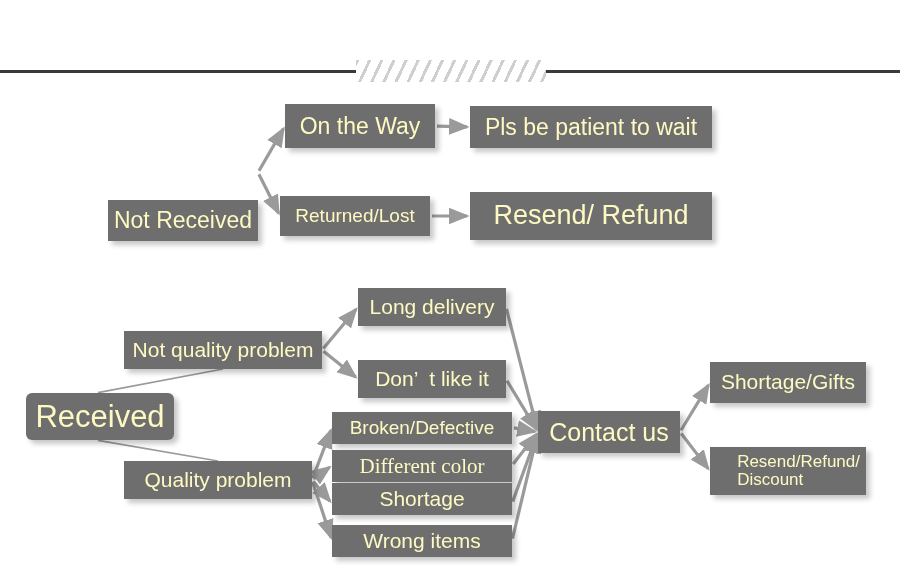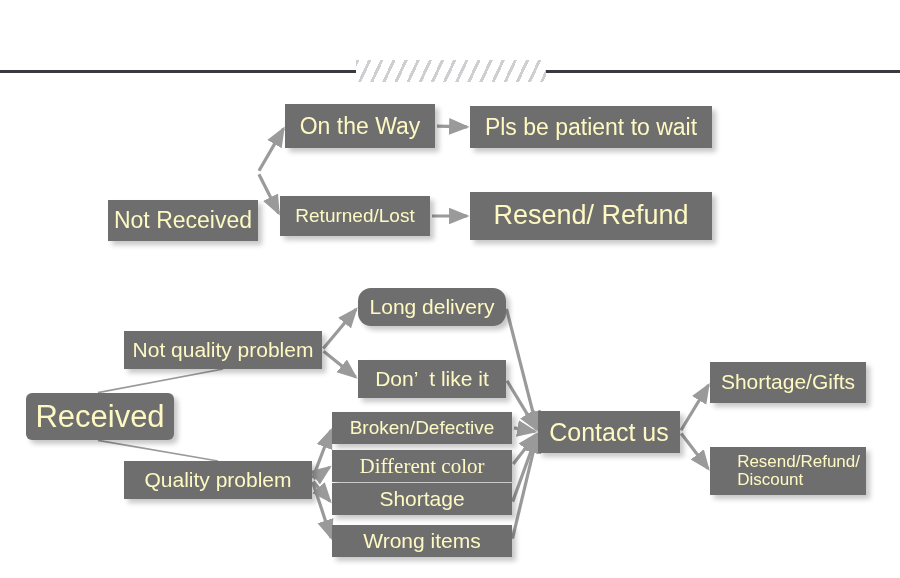--- a/index.html
+++ b/index.html
@@ -126,21 +126,21 @@
 
   <div id="boxes">
       <div class="box" style="left: 108px; top: 152px; width: 150px; height: 41px; font-size: 23px; margin-top: 48px;"><span>Not Received</span></div>
       <div class="box" style="left: 285px; top: 104px; width: 150px; height: 44px; font-size: 23px;"><span>On the Way</span></div>
       <div class="box" style="left: 280px; top: 196px; width: 150px; height: 40px; font-size: 19px;"><span>Returned/Lost</span></div>
       <div class="box" style="left: 470px; top: 106px; width: 242px; height: 42px; font-size: 23px;"><span>Pls be patient to wait</span></div>
       <div class="box" style="left: 470px; top: 192px; width: 242px; height: 48px; font-size: 27px;"><span>Resend/ Refund</span></div>
       <div class="box" style="left: 26px; top: 393px; width: 148px; height: 47px; font-size: 31px; border-radius: 6px;"><span>Received</span></div>
       <div class="box" style="left: 124px; top: 331px; width: 198px; height: 38px; font-size: 21px;"><span>Not quality problem</span></div>
       <div class="box" style="left: 124px; top: 461px; width: 188px; height: 38px; font-size: 21px;"><span>Quality problem</span></div>
-      <div class="box" style="left: 358px; top: 288px; width: 148px; height: 38px; font-size: 21px; border-radius: 13px;"><span>Long delivery</span></div>
+      <div class="box" style="left: 358px; top: 288px; width: 148px; height: 38px; font-size: 21px;"><span>Long delivery</span></div>
       <div class="box" style="left: 358px; top: 360px; width: 148px; height: 38px; font-size: 21px;"><span>Don’  t like it</span></div>
       <div class="box" style="left: 332px; top: 412px; width: 180px; height: 31px; font-size: 19px;"><span>Broken/Defective</span></div>
       <div class="box" style="left: 332px; top: 450px; width: 180px; height: 31px; font-size: 21px; font-family: Liberation Serif, serif;"><span>Different color</span></div>
       <div class="box" style="left: 332px; top: 483px; width: 180px; height: 31px; font-size: 21px;"><span>Shortage</span></div>
       <div class="box" style="left: 332px; top: 525px; width: 180px; height: 31px; font-size: 21px;"><span>Wrong items</span></div>
       <div class="box" style="left: 538px; top: 411px; width: 142px; height: 42px; font-size: 25px;"><span>Contact us</span></div>
       <div class="box" style="left: 710px; top: 362px; width: 156px; height: 41px; font-size: 21px;"><span>Shortage/Gifts</span></div>
       <div class="box left-align" style="left: 710px; top: 447px; width: 156px; height: 48px; font-size: 17px;"><span>Resend/Refund/
 Discount</span></div>
     </div>

